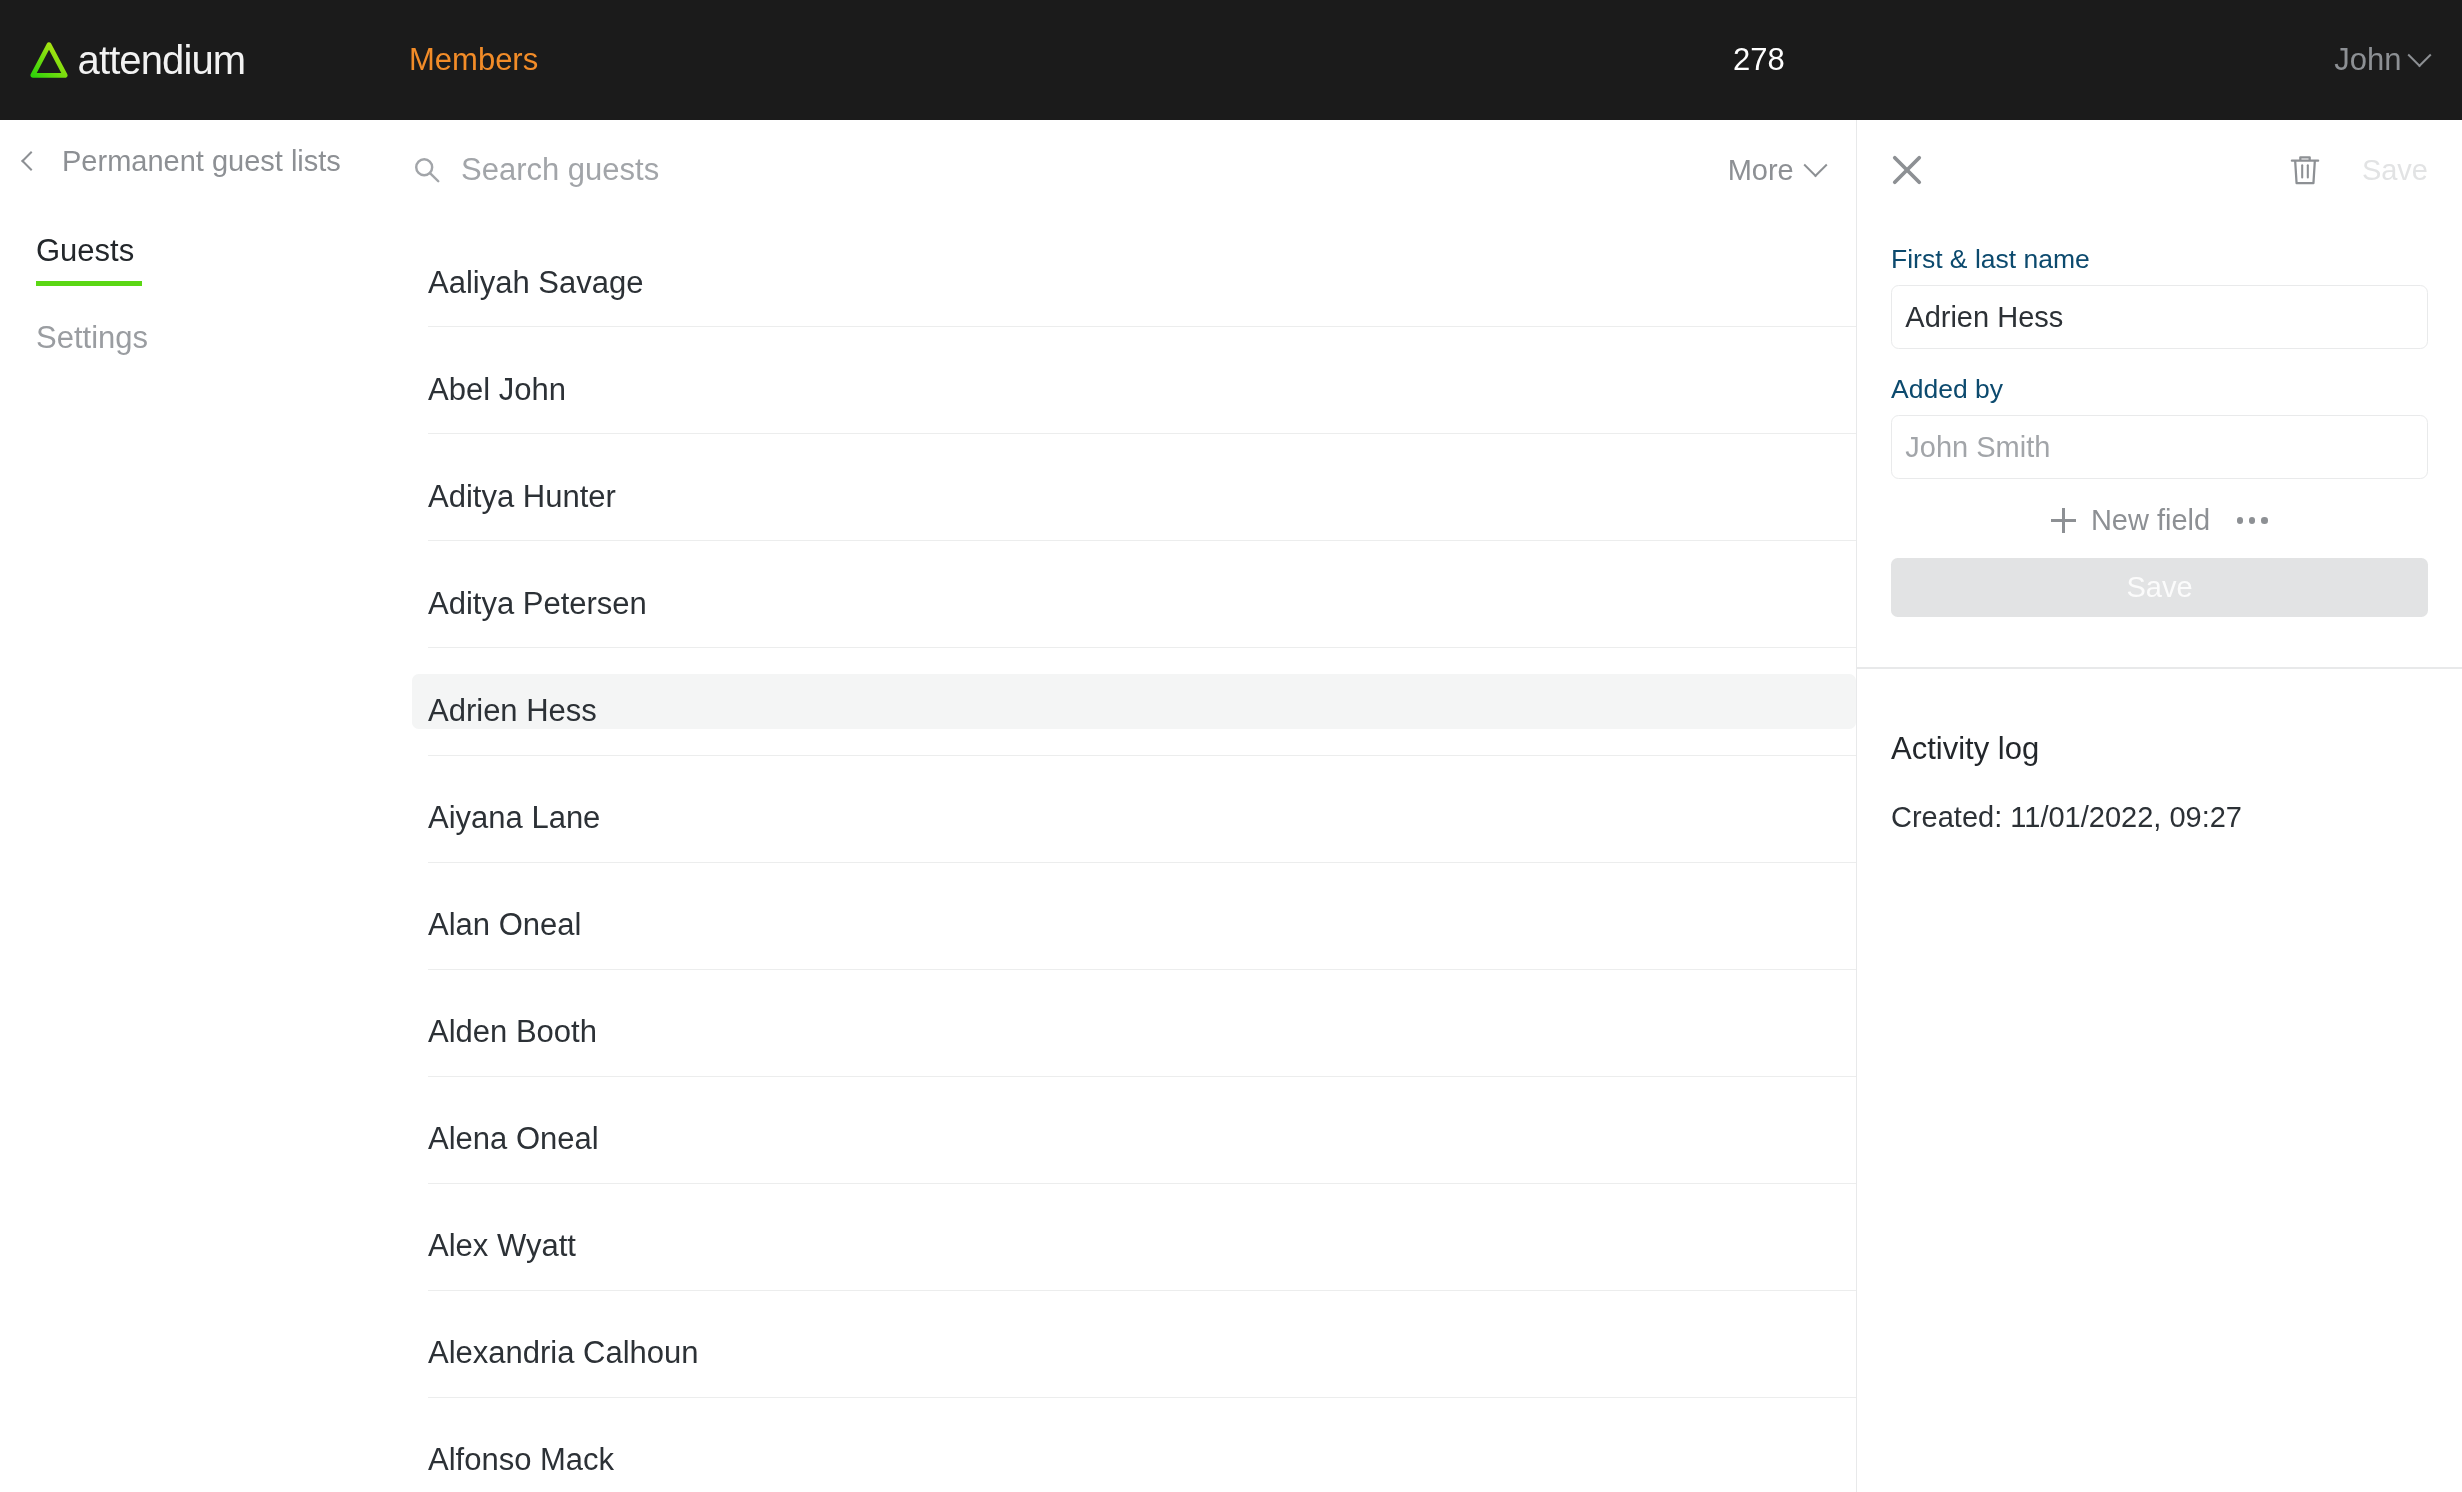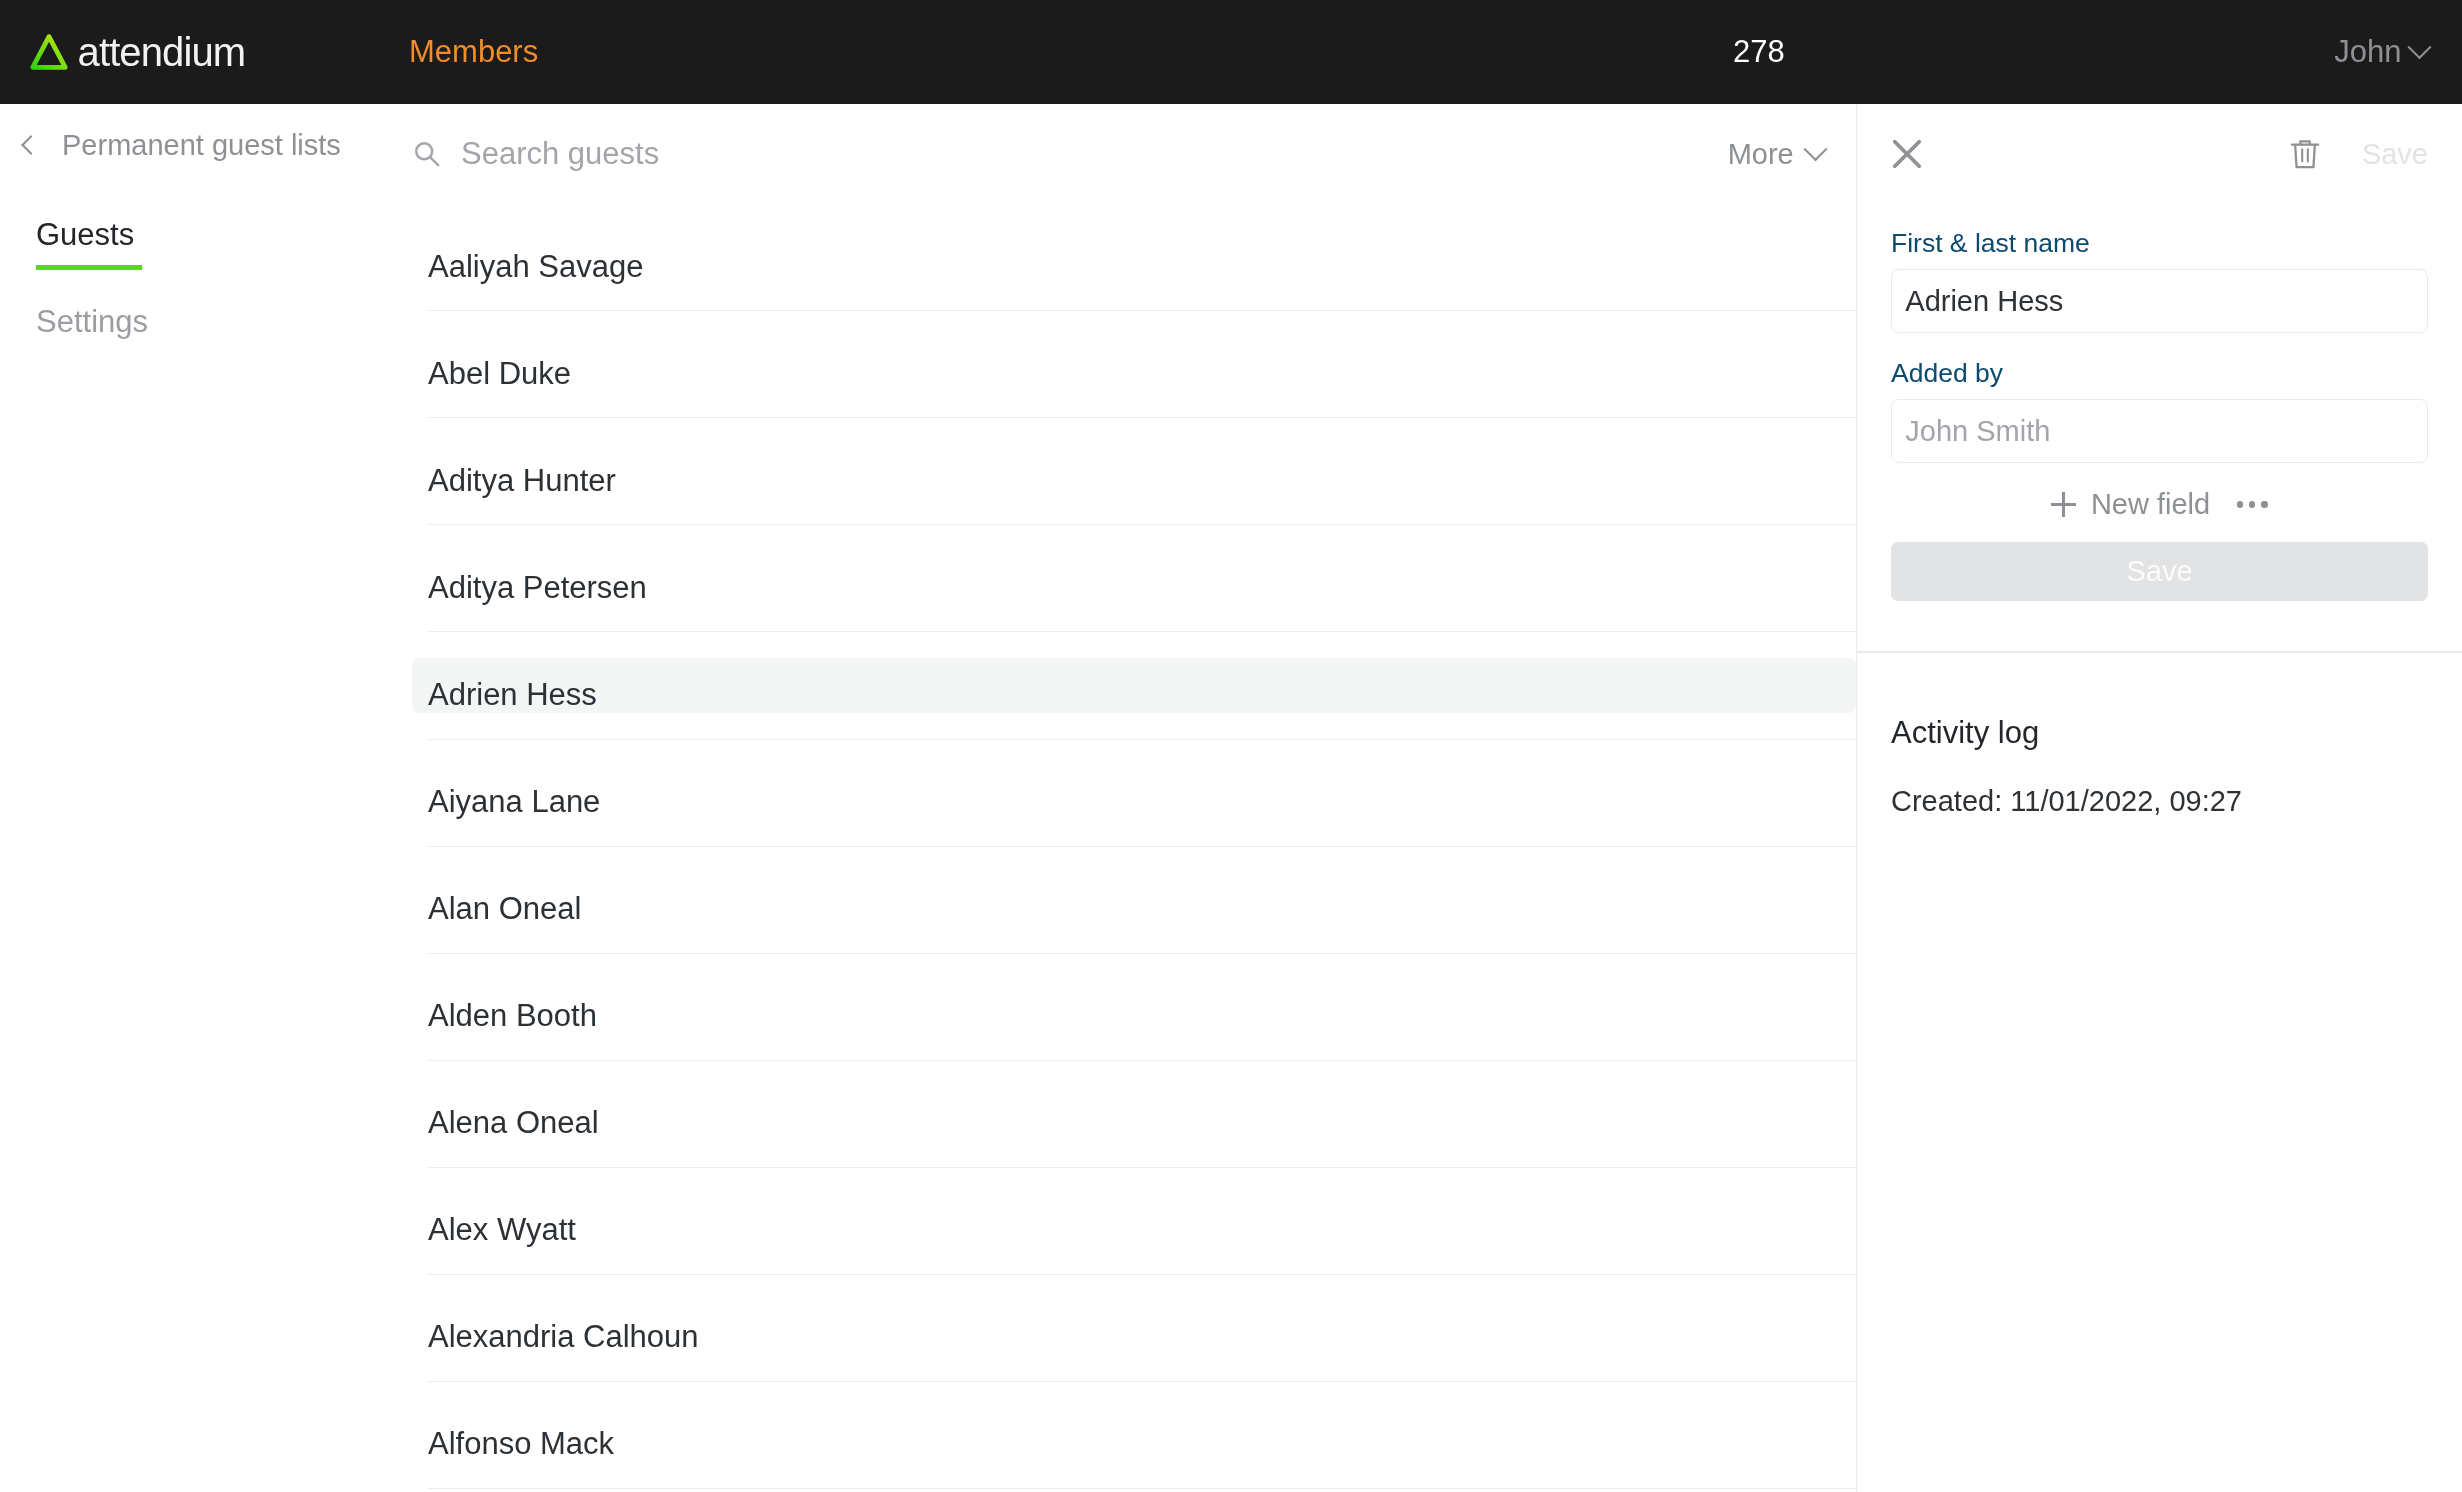--- a/index.html
+++ b/index.html
@@ -7,21 +7,21 @@
     width: 2462px;
     height: 1493px;
     overflow: hidden;
     background: #ffffff;
     font-family: "Liberation Sans", sans-serif;
     -webkit-font-smoothing: antialiased;
   }
 
   
   .topbar {
-    height: 104px;
+    height: 120px;
     background: #1b1b1b;
     display: flex;
     align-items: center;
     position: relative;
     flex: 0 0 104px;
   }
   .logo-wrap {
     display: flex;
     align-items: center;
     margin-left: 28px;
@@ -298,21 +298,21 @@
 
     <div class="list" id="guest-list">
         <div class="rowgap"></div>
         <div class="list-row">
           <span>Aaliyah Savage</span>
         </div>
         <div class="rowgap"></div>
         <div class="row-sep"></div>
         <div class="rowgap"></div>
         <div class="list-row">
-          <span>Abel Duke</span>
+          <span>Abel John</span>
         </div>
         <div class="rowgap"></div>
         <div class="row-sep"></div>
         <div class="rowgap"></div>
         <div class="list-row">
           <span>Aditya Hunter</span>
         </div>
         <div class="rowgap"></div>
         <div class="row-sep"></div>
         <div class="rowgap"></div>

